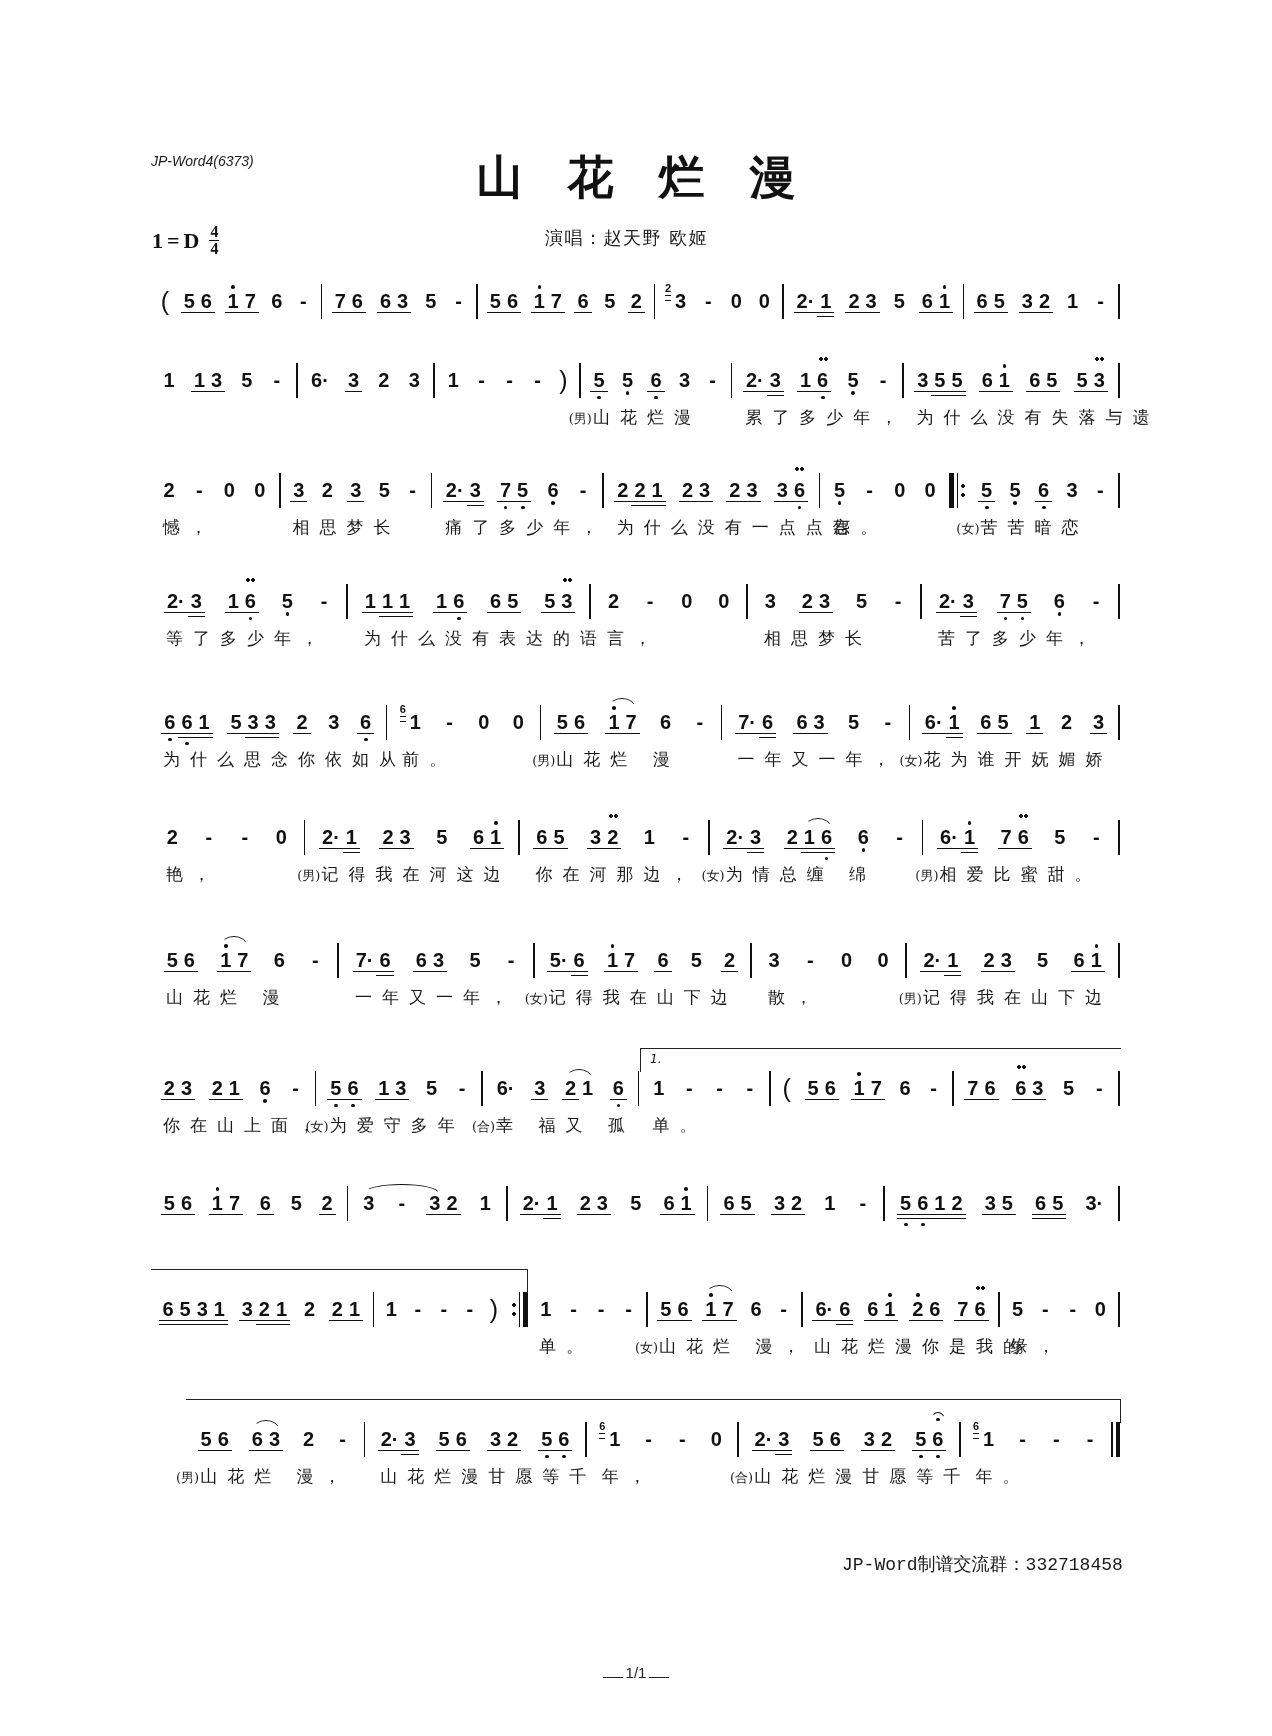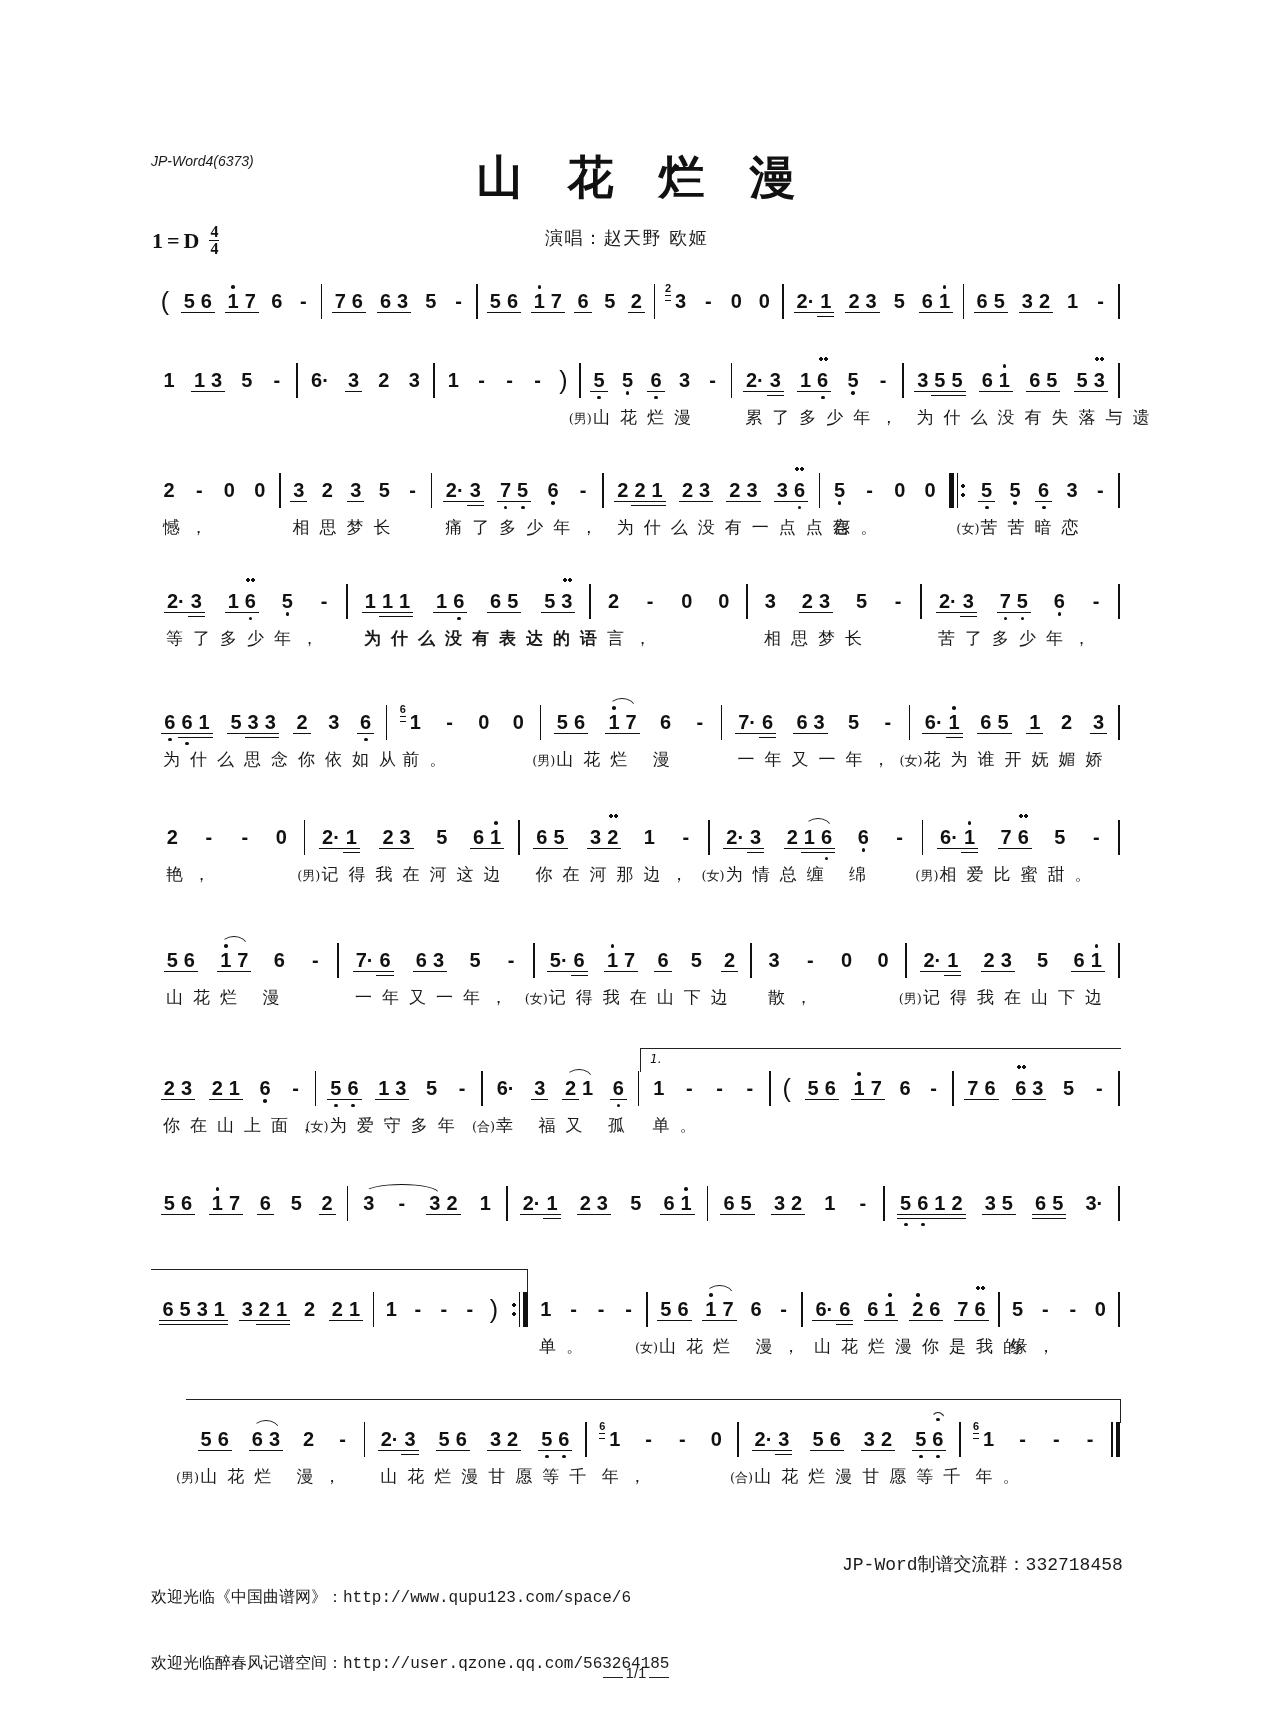--- a/index.html
+++ b/index.html
@@ -466,21 +466,21 @@
           <span class="note pitch">6<span class="ul" style="top: 23px;"></span><span class="dot" style="top: 27.8px;"></span></span>
         </span>
         <span class="group">
           <span class="note pitch">6<span class="ul" style="top: 23px;"></span></span>
           <span class="note pitch">5<span class="ul" style="top: 23px;"></span></span>
         </span>
         <span class="group">
           <span class="note pitch">5<span class="ul" style="top: 23px;"></span></span>
           <span class="note pitch">3<span class="ul" style="top: 23px;"></span><span class="orn"></span></span>
         </span>
-        <div class="lyric" style="left: 15px; font-weight: bold;"><span>为什么没有表达的语</span></div>
+        <div class="lyric" style="left: 15px;"><span>为什么没有表达的语</span></div>
       </div>
       <div class="bar">
         <span class="thin"></span>
       </div>
       <div class="measure">
         <span class="group">
           <span class="note pitch">2</span>
         </span>
         <span class="group">
           <span class="note dash">-</span>
@@ -1309,21 +1309,17 @@
         <div class="lyric" style="left: 14px;"><span>年。</span></div>
       </div>
       <div class="bar">
         <span class="thin"></span>
         <span class="sep"></span>
         <span class="thick"></span>
       </div>
       <div class="volta rt" style="left: 0px; width: 935px;"></div>
     </div>
 
-  <div class="footer-left">
-    <div>欢迎光临《中国曲谱网》：http://www.qupu123.com/space/6</div>
-    <div>欢迎光临醉春风记谱空间：http://user.qzone.qq.com/563264185</div>
-  </div>
   <div class="footer-right">JP-Word制谱交流群：332718458</div>
   <div class="page-num">
     <span class="pn-line"></span><span>1/1</span><span class="pn-line"></span>
   </div>
 </div>
 
 </body></html>

